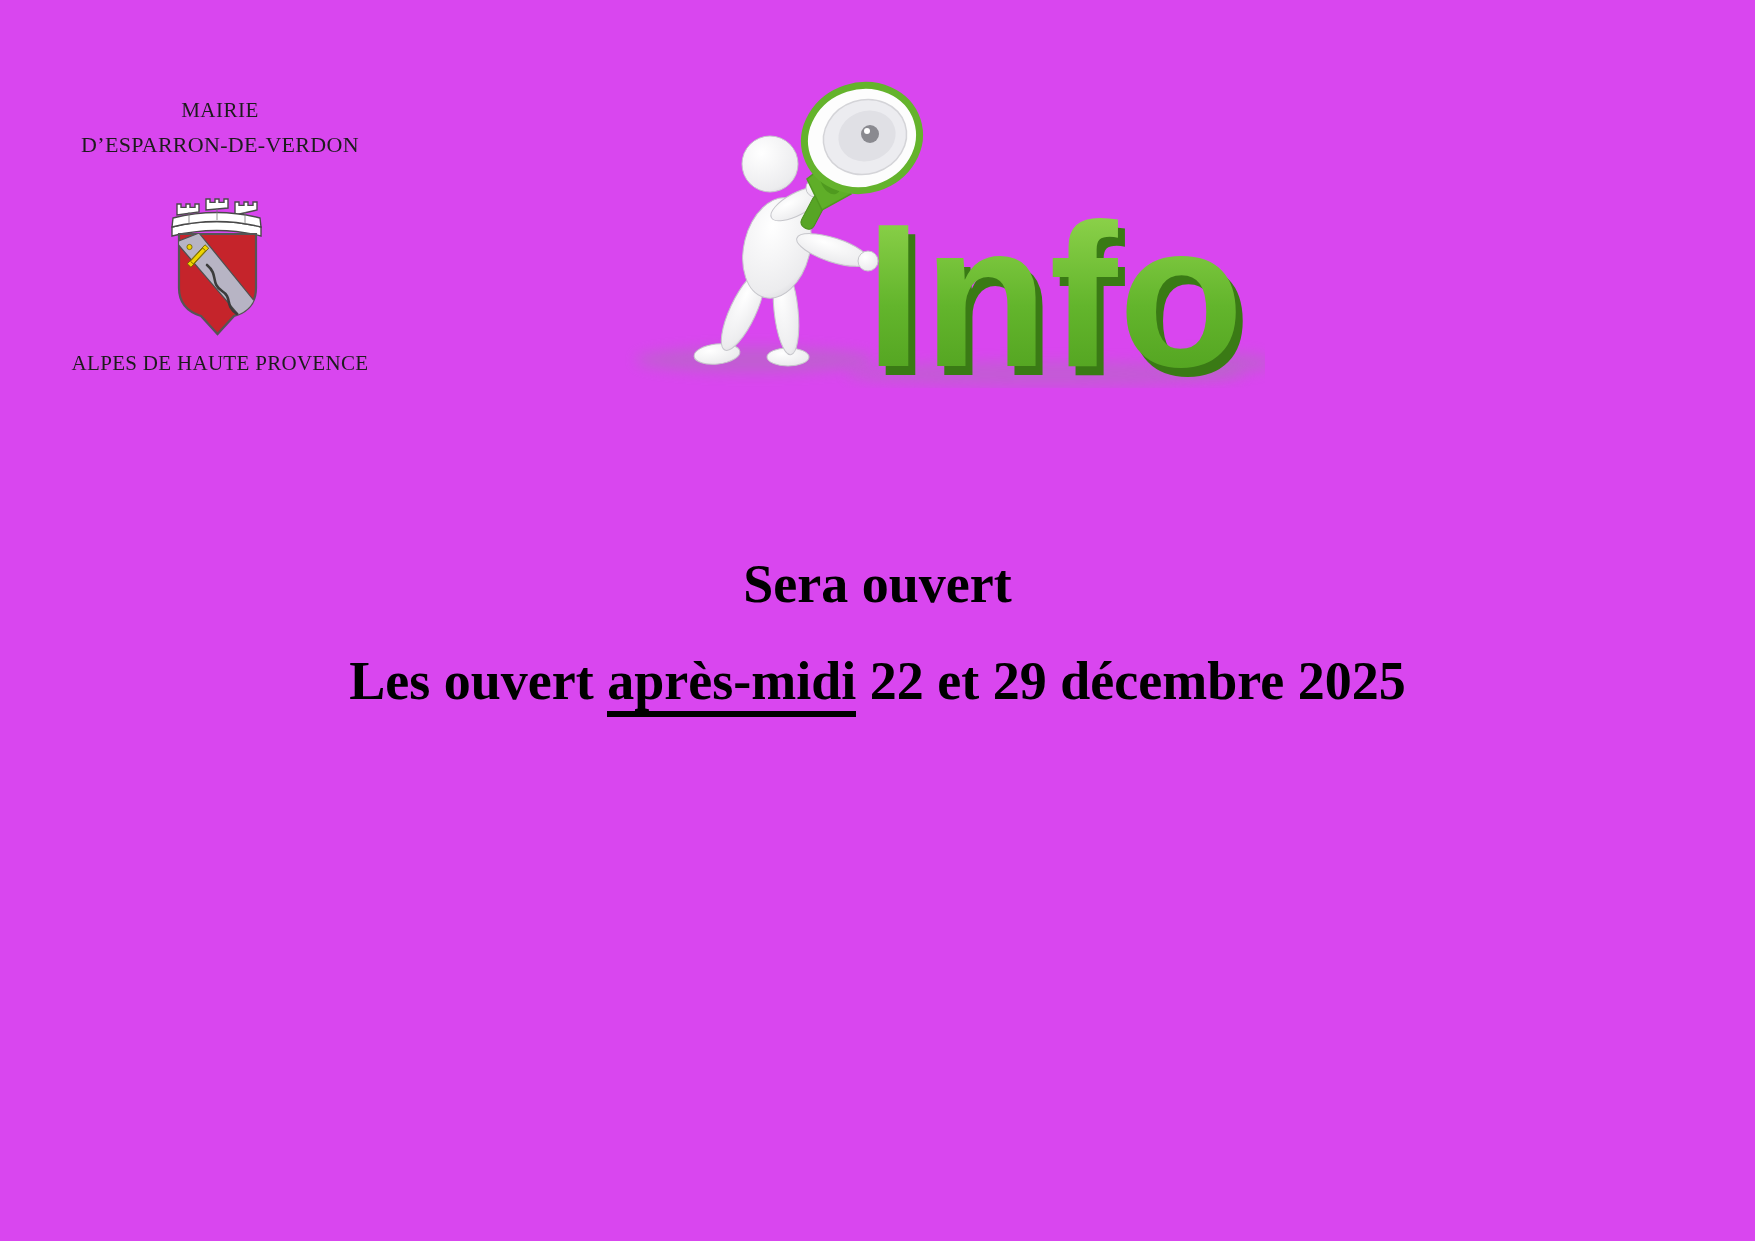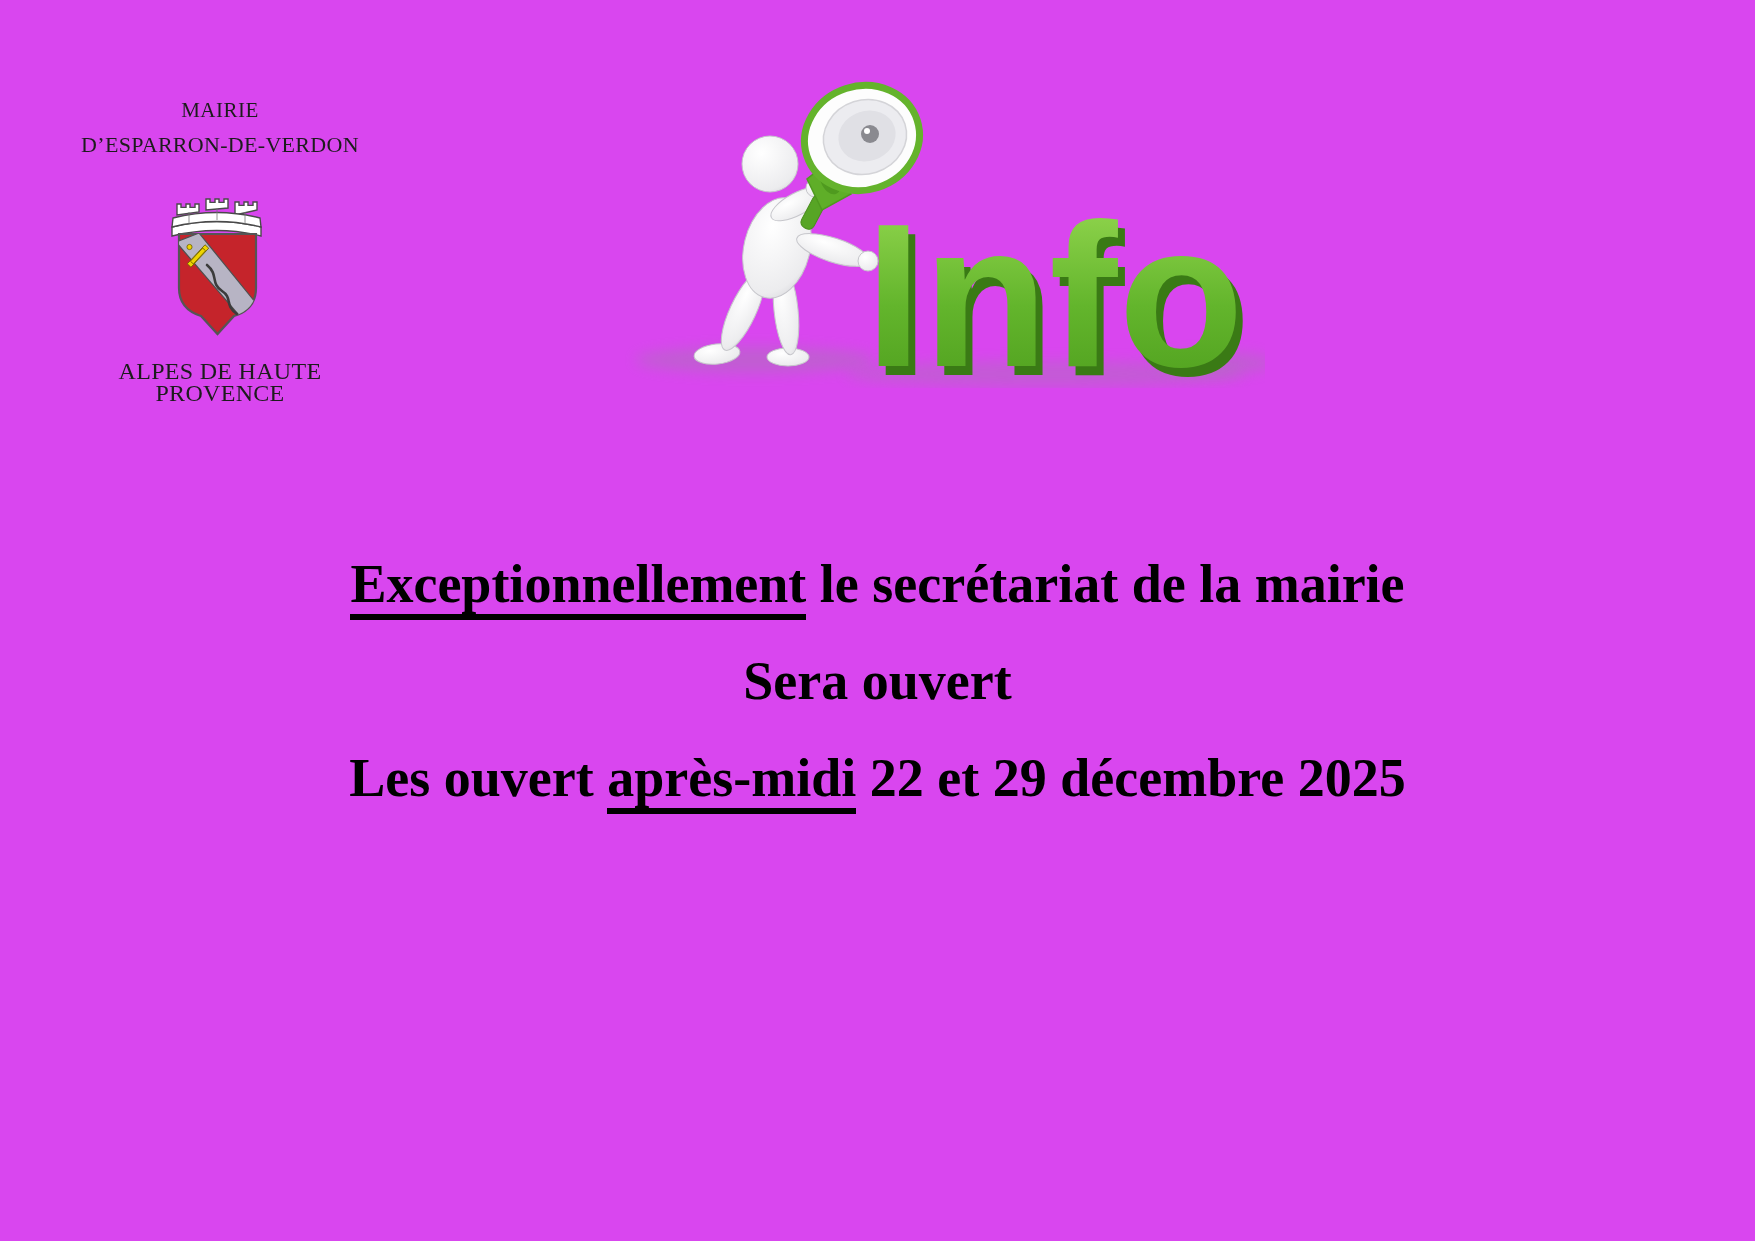--- a/index.html
+++ b/index.html
@@ -14,21 +14,21 @@
   .page { position:absolute; inset:0; background:#d946ef; }
 
   
   .org-block {
     position:absolute; left:55px; top:100px; width:330px;
     text-align:center; color:#1c1c1c;
   }
   .org-name  { font-size:21px; letter-spacing:0.5px; line-height:21px; }
   .org-name2 { font-size:22px; letter-spacing:0.3px; line-height:22px; margin-top:13px; }
   .coat { display:block; margin:40px auto 0 auto; }
-  .org-dept  { font-size:24px; letter-spacing:0.3px; line-height:22px; margin-top:14px; }
+  .org-dept  { font-size:21px; letter-spacing:0.3px; line-height:22px; margin-top:6px; }
 
   
   .info-graphic { position:absolute; left:625px; top:58px; width:640px; height:330px; }
   .info-word {
     font-family:"Liberation Sans", sans-serif;
     font-weight:bold;
   }
 
   
   .announcement {
@@ -141,19 +141,18 @@
       <ellipse cx="205" cy="120" rx="10" ry="17" transform="rotate(-20 205 120)" fill="#4f9a1f"></ellipse>
       <ellipse cx="237" cy="80" rx="58" ry="52" transform="rotate(-18 237 80)" fill="#fdfdfd" stroke="#64b32c" stroke-width="7"></ellipse>
       <ellipse cx="240" cy="79" rx="42" ry="37" transform="rotate(-18 240 79)" fill="#ececf0" stroke="#d4d4d8" stroke-width="1.5"></ellipse>
       <ellipse cx="242" cy="78" rx="29" ry="25" transform="rotate(-18 242 78)" fill="#e0e0e5"></ellipse>
       <circle cx="245" cy="76" r="9" fill="#8a8a90"></circle>
       <circle cx="242" cy="73" r="3" fill="#ffffff"></circle>
     </g>
   </svg>
 
   <div class="announcement">
-    <p class="line"><span class="u">Exceptionnellement</span><span> le secrétariat de la mairie</span></p>
     <p class="line"><span>Sera ouvert</span></p>
     <p class="line"><span>Les ouvert </span><span class="u">après-midi</span><span> 22 et 29 décembre 2025</span></p>
   </div>
 
 
 </div>
 
 </body></html>

